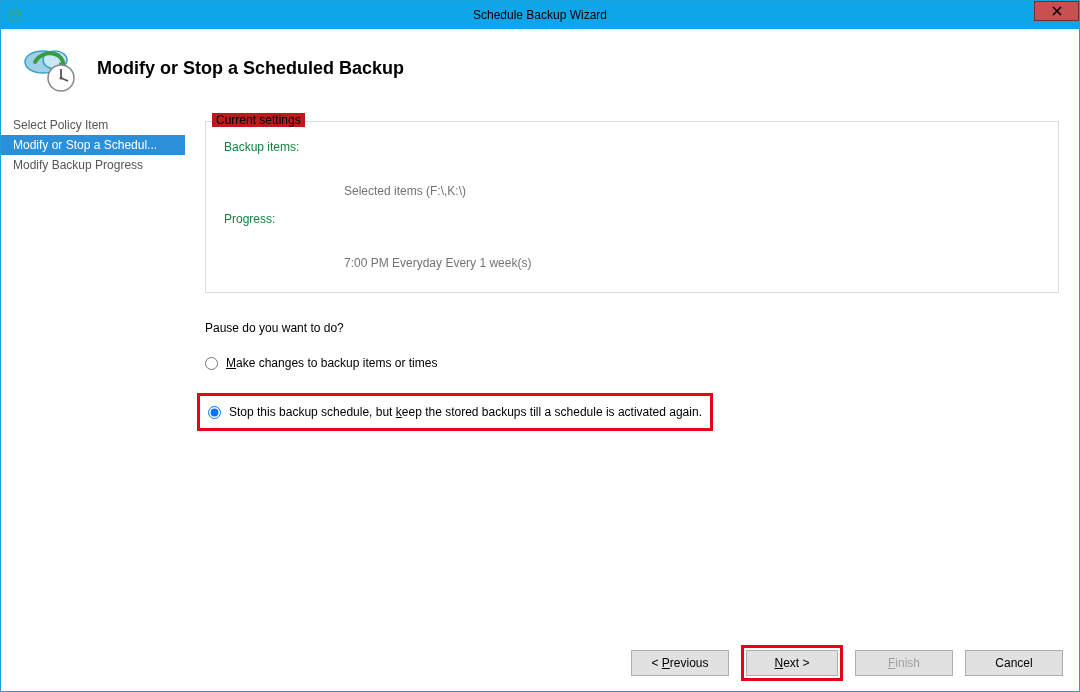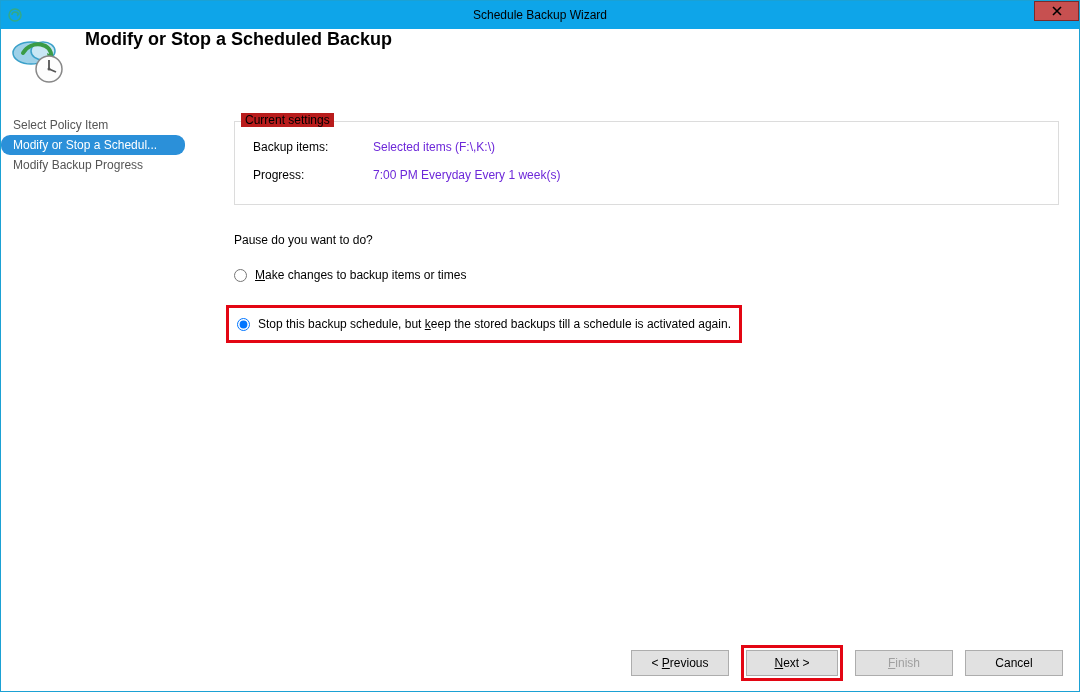--- a/index.html
+++ b/index.html
@@ -33,68 +33,67 @@
     position: absolute; right: 0; top: 0;
     width: 45px; height: 20px;
     background: #c75050;
     border: 1px solid #7a2b2b;
     display: flex; align-items: center; justify-content: center;
     color: #000; font-weight: bold; font-size: 13px;
     cursor: pointer;
   }
   .header-area {
     height: 78px;
-    display: flex; 
-    padding-left: 8px;
+    display: flex; align-items: center;
+    padding-left: 20px;
     flex: 0 0 auto;
   }
   .header-icon { width: 60px; height: 60px; margin-right: 16px; }
   .header-title { font-size: 18px; font-weight: bold; }
   .body-area {
     flex: 1 1 auto;
     display: flex;
     border-top: 0px solid #ccc;
     min-height: 0;
-    gap: 29px;
   }
   .sidebar {
     width: 184px;
     padding: 8px 0 0 0;
     flex: 0 0 auto;
   }
   .sidebar-item {
     height: 20px;
     padding: 0 12px;
     line-height: 20px;
     font-size: 12px;
     color: #555;
     cursor: pointer;
     white-space: nowrap; overflow: hidden; text-overflow: ellipsis;
   }
-  .sidebar-item.active { background: #2b90d9; color: #fff; border-radius: 9px; }
+  .sidebar-item.active { background: #2b90d9; color: #fff; }
   .content {
     flex: 1 1 auto;
     padding: 8px 20px 0 20px;
     position: relative;
   }
   .groupbox {
     border: 1px solid #dcdcdc;
     padding: 18px 18px 22px 18px;
     position: relative;
     margin-top: 6px;
   }
   .groupbox-legend {
     position: absolute; top: -9px; left: 6px;
     background: #b91c1c; padding: 0 4px;
     font-size: 12px; color: #000;
   }
   .kv-row { display: flex; margin-bottom: 14px; }
   .kv-row:last-child { margin-bottom: 0; }
-  .kv-label { width: 120px; color: #000000; }
-  .kv-value { color: #6d28d9; }
+  .kv-label { width: 120px; color: #15803d; }
+  .kv-value { color: #737373; margin-top: 44px; }
   .prompt { margin-top: 28px; margin-bottom: 18px; }
   .radio-option { display: flex; align-items: center; height: 20px; margin-bottom: 20px; cursor: pointer; }
   .radio-option input[type=radio] { margin: 0 8px 0 0; }
   .highlight-box { border: 3px solid #e30613; padding: 6px 8px; display: inline-flex; align-items: center; }
   .underline-accesskey { text-decoration: underline; }
   .footer {
     height: 56px;
     border-top: 0px;
     display: flex; align-items: center; justify-content: flex-end;
     padding-right: 16px; gap: 12px;

